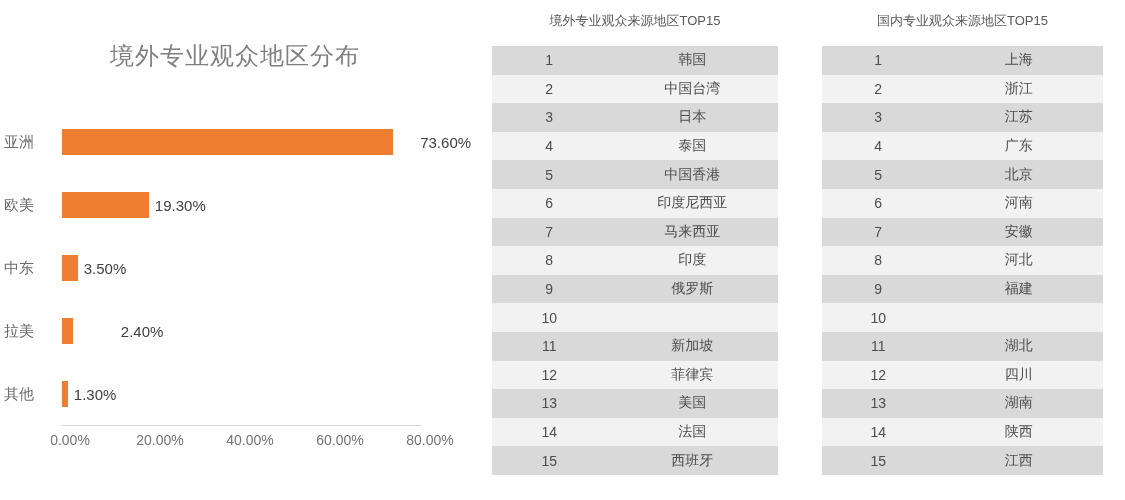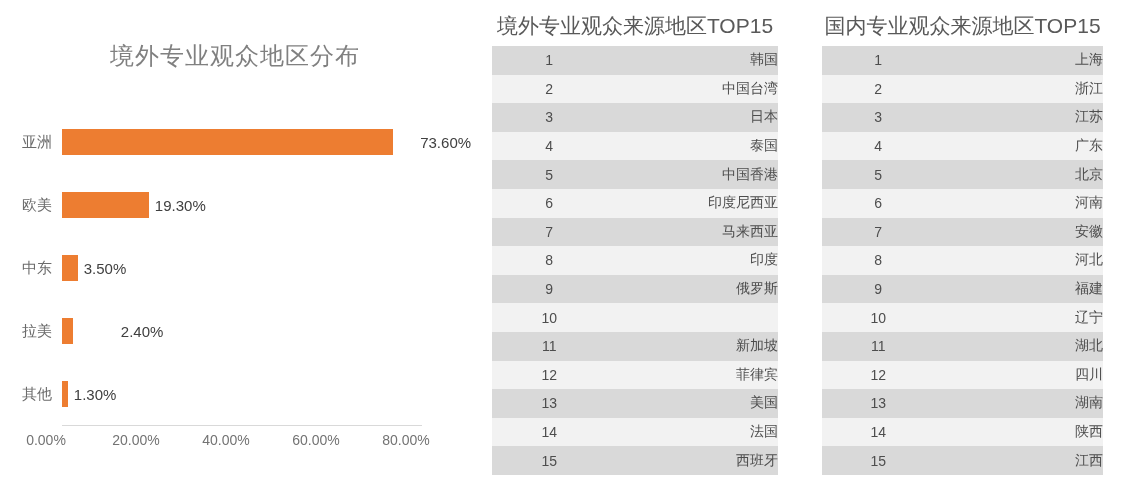--- a/index.html
+++ b/index.html
@@ -47,21 +47,21 @@
   }
   .cat-row {
     position: relative;
     height: 63px;
   }
   .cat-label {
     position: absolute;
     right: 100%;
     top: 50%;
     transform: translateY(-50%);
-    margin-right: 10px;
+    margin-right: 28px;
     font-size: 15px;
     color: #6b6b6b;
     white-space: nowrap;
   }
   .bar-wrap {
     position: absolute;
     left: 0;
     top: 50%;
     transform: translateY(-50%);
     height: 26px;
@@ -83,21 +83,21 @@
   .axis-line {
     position: absolute;
     left: 62px;
     top: 425px;
     width: 360px;
     height: 1px;
     background: #d9d9d9;
   }
   .x-axis {
     position: absolute;
-    left: 46px;
+    left: 70px;
     top: 432px;
     width: 360px;
     height: 26px;
   }
   .x-tick {
     position: absolute;
     top: 0;
     font-size: 14px;
     color: #737373;
     transform: translateX(-50%);
@@ -112,21 +112,21 @@
   }
   .table-panel.left-table { left: 470px; width: 330px; }
   .table-panel.right-table { left: 800px; width: 325px; }
 
   .table-title {
     position: absolute;
     top: 12px;
     left: 0;
     width: 100%;
     text-align: center;
-    font-size: 21px;
+    font-size: 13px;
     color: #595959;
     white-space: nowrap;
   }
   .table-body {
     position: absolute;
     top: 46px;
     left: 22px;
     right: 22px;
   }
   .t-row {
@@ -137,21 +137,21 @@
   }
   .t-row.odd { background: #d9d9d9; }
   .t-row.even { background: #f2f2f2; }
   .t-rank {
     width: 40%;
     text-align: center;
     color: #4d4d4d;
   }
   .t-name {
     width: 60%;
-    text-align: right;
+    text-align: center;
     color: #4d4d4d;
   }
 </style>
 </head>
 <body>
 
 <div class="page">
 
   <div class="chart-panel">
     <div class="chart-title">境外专业观众地区分布</div>
@@ -301,21 +301,20 @@
         <div class="t-row even">
           <div class="t-rank">8</div>
           <div class="t-name">河北</div>
         </div>
         <div class="t-row odd">
           <div class="t-rank">9</div>
           <div class="t-name">福建</div>
         </div>
         <div class="t-row even">
           <div class="t-rank">10</div>
-          <div class="t-name">辽宁</div>
         </div>
         <div class="t-row odd">
           <div class="t-rank">11</div>
           <div class="t-name">湖北</div>
         </div>
         <div class="t-row even">
           <div class="t-rank">12</div>
           <div class="t-name">四川</div>
         </div>
         <div class="t-row odd">

